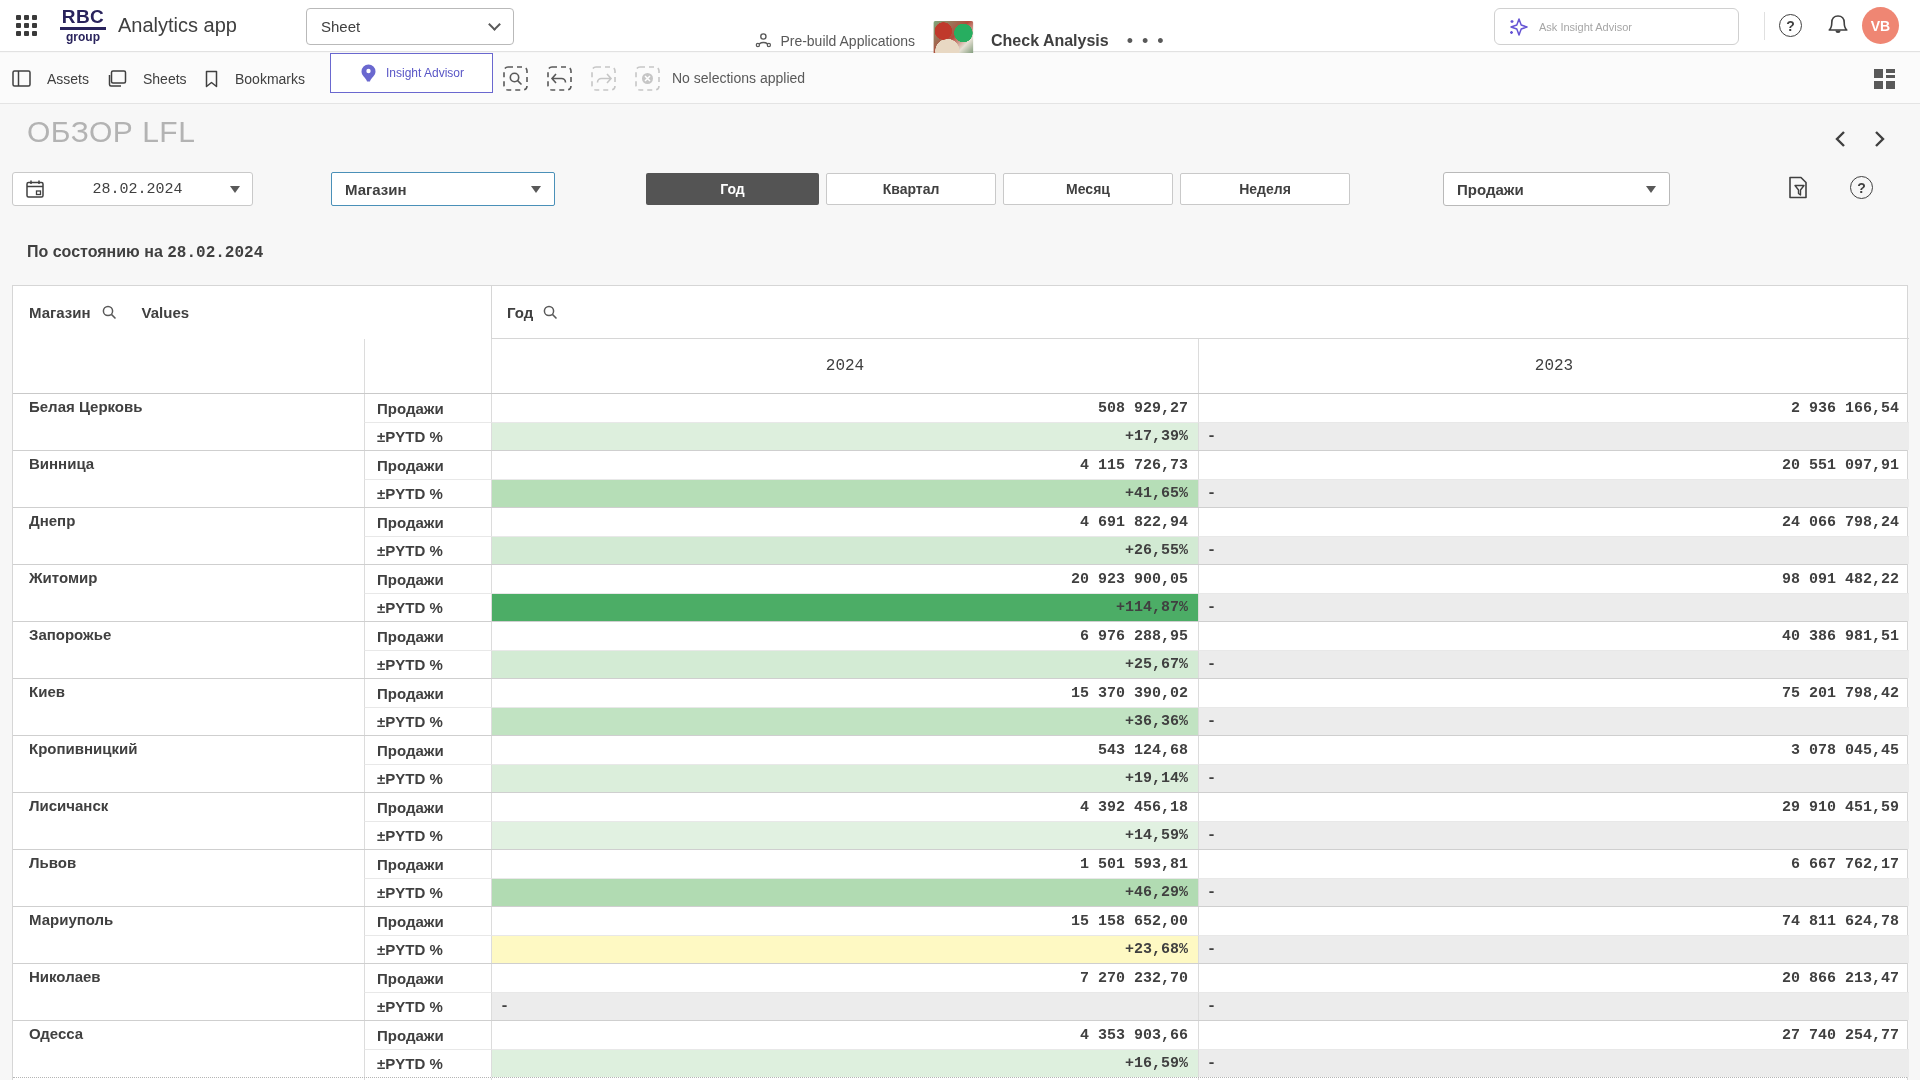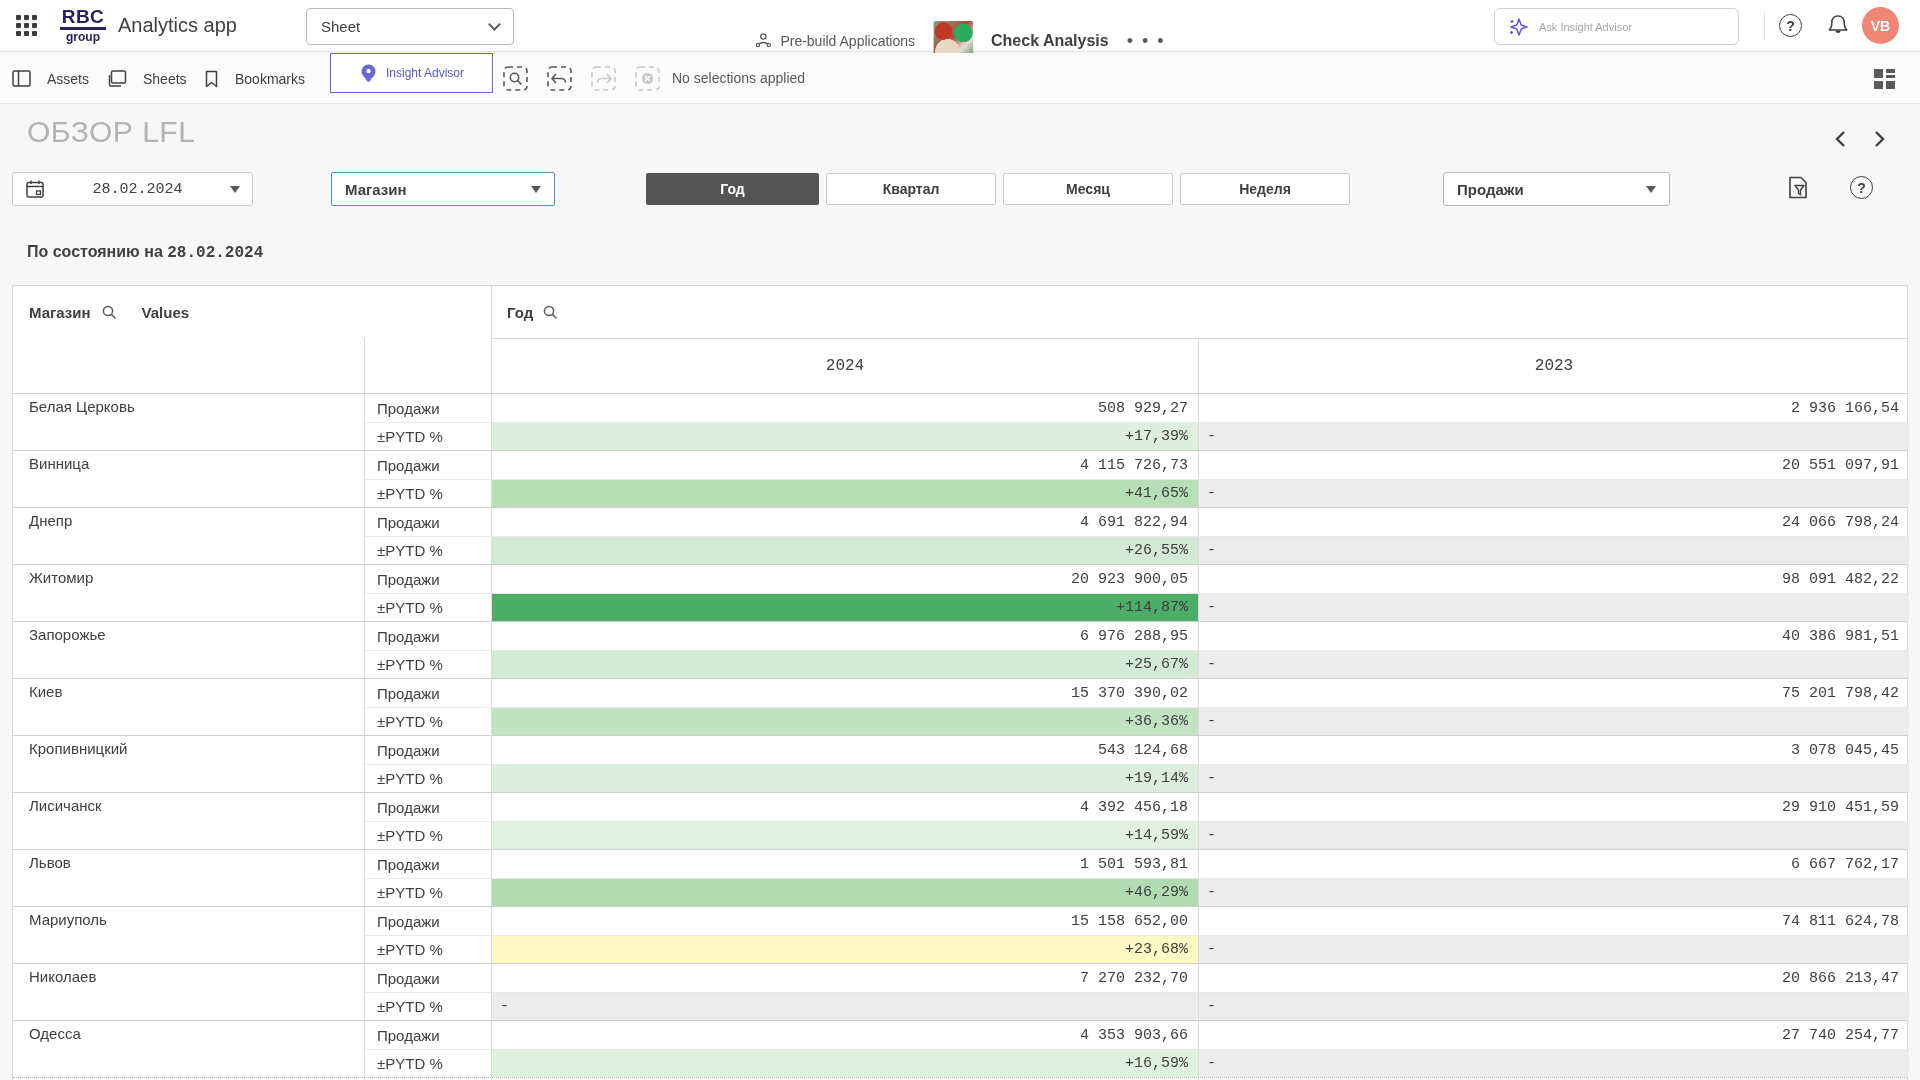--- a/index.html
+++ b/index.html
@@ -83,21 +83,21 @@
   .phead { display:grid; grid-template-columns:351px 127px 707px 711px; grid-template-rows:53px 54px;
     border-bottom:1px solid #c9c9c9; }
   .ph-left { grid-column:1/3; grid-row:1; display:flex; align-items:center; padding-left:16px;
     font-size:15px; font-weight:bold; }
   .ph-right { grid-column:3/5; grid-row:1; border-left:1px solid #d6d6d6; border-bottom:1px solid #d6d6d6;
     display:flex; align-items:center; gap:9px; padding-left:15px; font-size:15px; font-weight:bold; }
   .ph-c1 { grid-column:1; grid-row:2; }
   .ph-c2 { grid-column:2; grid-row:2; border-left:1px solid #dcdcdc; }
   .ph-year { grid-row:2; border-left:1px solid #dcdcdc; display:flex; align-items:center; justify-content:center;
     font-size:16px; cursor:pointer; }
-  .group { display:grid; grid-template-columns:351px 127px 707px 711px; grid-auto-rows:28px; }
+  .group { display:grid; grid-template-columns:351px 127px 707px 711px; grid-auto-rows:28px;font-weight:bold; }
   .group + .group { border-top:1px solid #cfcfcf; }
   .group.partial { border-top:1px dotted #b5b5b5; height:16px; overflow:hidden; }
   .c-store { grid-row:1/3; padding:4px 0 0 16px; font-size:15px; cursor:pointer; }
   .c-lab { border-left:1px solid #dcdcdc; padding:0 0 0 12px; font-size:15px; display:flex; align-items:center; }
   .c-val { border-left:1px solid #dcdcdc; font-size:15px; display:flex; align-items:center;
     justify-content:flex-end; padding-right:10px; }
   .c-val.left { justify-content:flex-start; padding-left:8px; }
   .r2 { border-top:1px solid #e8e8e8; }
   svg { display:block; }
 </style>

